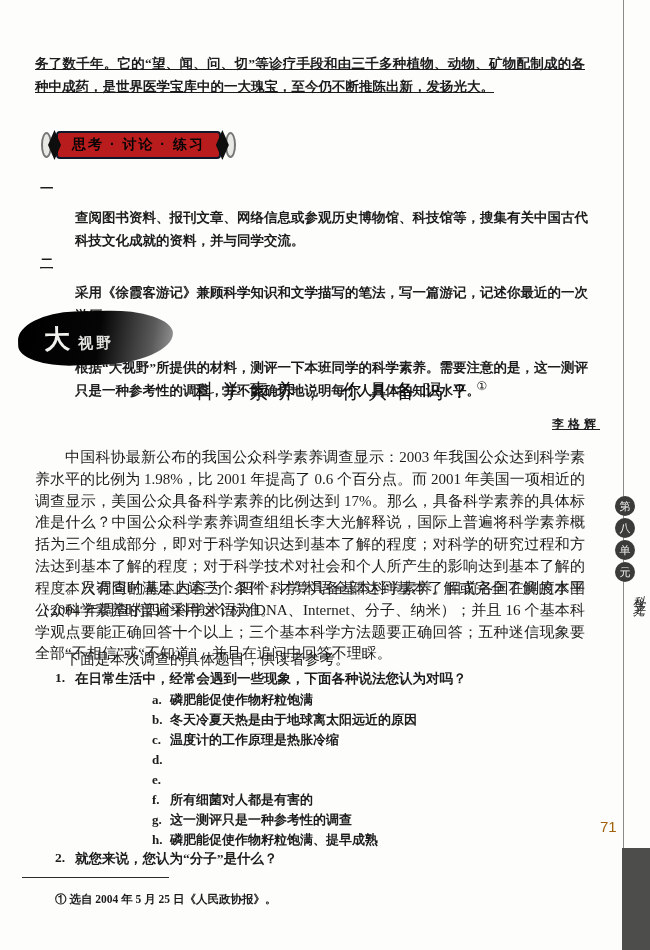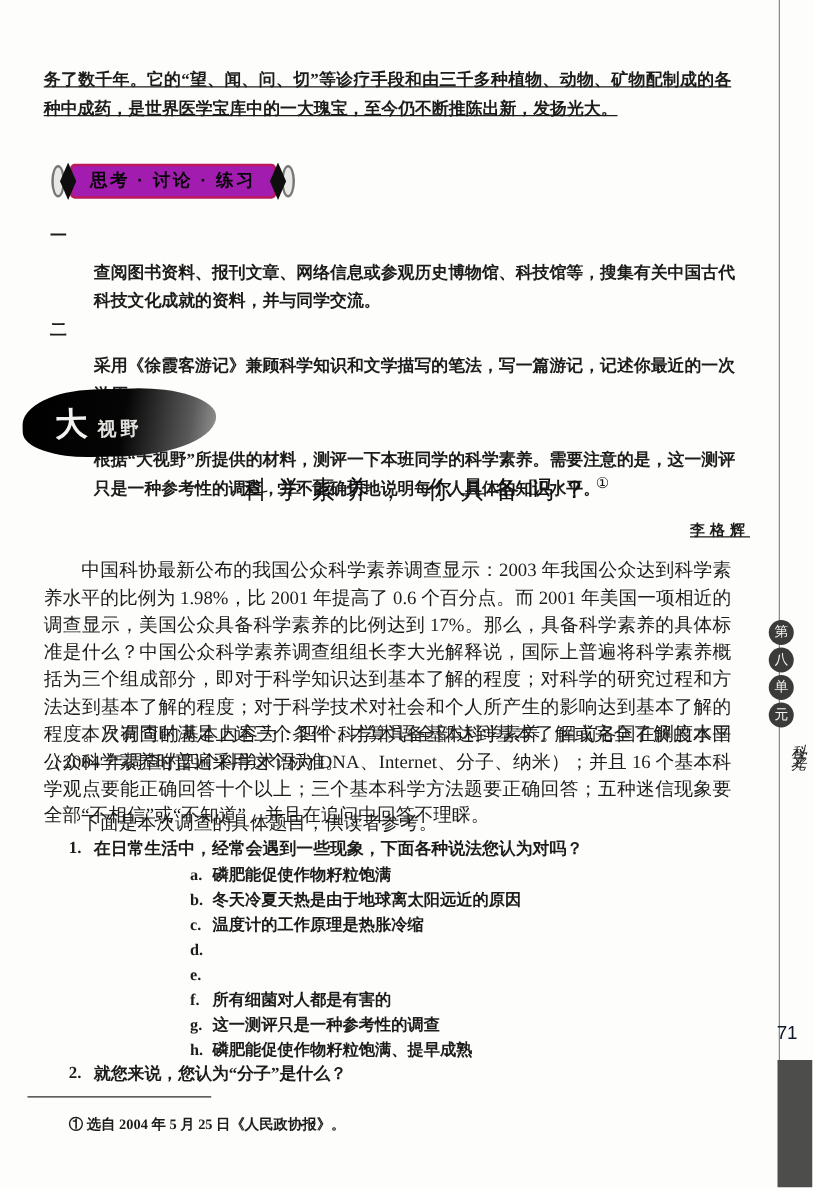--- a/index.html
+++ b/index.html
@@ -7,42 +7,42 @@
     width:650px;height:950px;position:relative;overflow:hidden;
     background:#fdfdfb;
     font-family:"Liberation Serif","DejaVu Serif",serif;
     color:#1c1c1c;
   }
   .abs{position:absolute;}
 
   
   .v-rule{left:623px;top:0;width:1px;height:848px;background:#8a8a86;}
   .corner-block{left:622px;top:848px;width:28px;height:102px;background:#4d4d4b;}
-  .page-number{left:613px;top:818px;width:25px;text-align:right;
+  .page-number{left:600px;top:818px;width:25px;text-align:left;
     font-family:"Liberation Sans","DejaVu Sans",sans-serif;
-    font-size:15px;color:#0f172a;}
+    font-size:15px;color:#a16207;}
   .unit-badge{left:615px;top:496px;width:20px;display:flex;flex-direction:column;gap:2px;}
   .unit-circle{width:20px;height:20px;border-radius:50%;background:#3b3b39;
     color:#f4f4f0;font-size:11px;line-height:20px;text-align:center;
     font-family:"Liberation Sans","DejaVu Sans",sans-serif;}
   .side-label{left:631px;top:586px;width:16px;
     writing-mode:vertical-rl;text-orientation:upright;
     font-size:12px;letter-spacing:3px;font-style:italic;color:#2a2a2a;}
 
   
   .lead-para{left:35px;top:52px;width:550px;
     font-size:13.5px;line-height:23px;text-align:justify;font-weight:600;text-decoration:underline;}
 
   
   .scroll-banner{left:45px;top:129px;height:32px;display:flex;align-items:center;}
   .scroll-end{width:13px;height:30px;background:#0e0e0e;
     clip-path:polygon(50% 0,100% 50%,50% 100%,0 50%);position:relative;z-index:2;}
   .scroll-curl{width:7px;height:22px;border:2px solid #777;border-radius:50%;
     margin:0 -4px;z-index:1;background:#e8e8e4;}
-  .scroll-bar{height:24px;background:#a21caf;border:2px solid #be185d;border-radius:4px;
+  .scroll-bar{height:24px;background:#b91c1c;border:2px solid #0f172a;border-radius:4px;
     padding:0 14px;display:flex;align-items:center;margin:0 -5px;z-index:0;}
   .scroll-bar span{font-weight:bold;font-size:14px;letter-spacing:2px;color:#050505;
     font-family:"Liberation Sans","DejaVu Sans",sans-serif;}
 
   
   .exercise-list{left:40px;top:177px;width:548px;}
   .exercise{display:flex;font-size:13.5px;line-height:23px;font-weight:600;text-align:justify;}
   .exercise .num{width:35px;flex:0 0 35px;}
   .exercise .txt{flex:1;margin-top:29px;}
 

